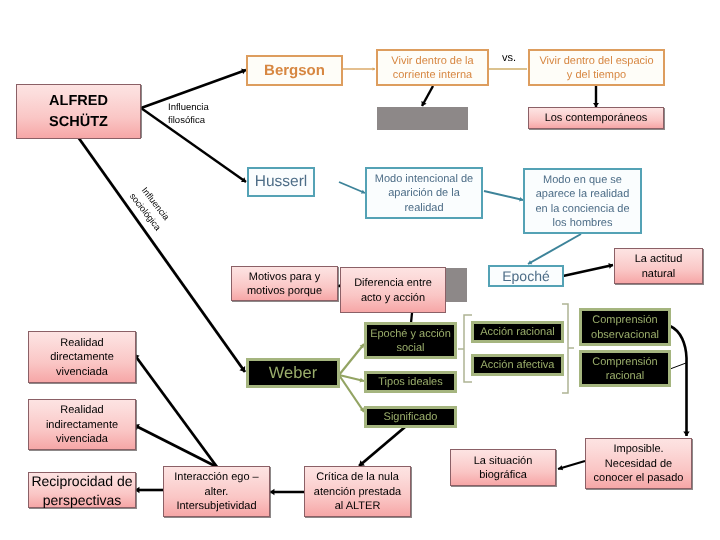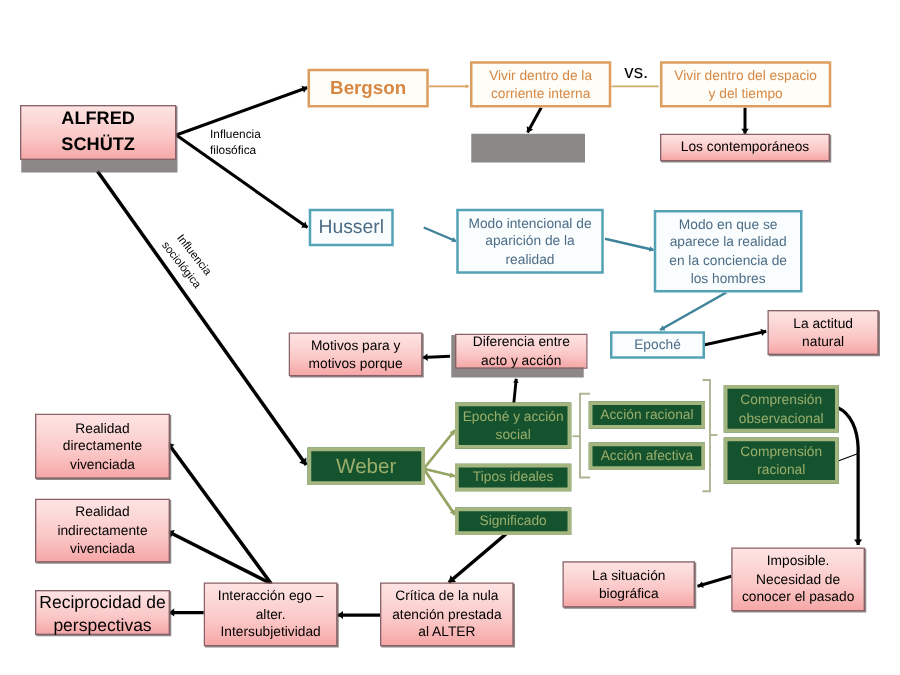--- a/index.html
+++ b/index.html
@@ -16,21 +16,21 @@
   .node .lbl{display:block;width:100%;line-height:1.32;white-space:pre-line;margin-top:1.2px;}
 
   .pink{
     border:1px solid #8b6066;
     background:linear-gradient(to bottom,#fde3e2 0%,#fcdcdb 18%,#fac6c5 62%,#f7adad 92%,#f6a7a7 100%);
     color:#000;
   }
   .shadow{position:absolute;background:rgba(92,86,85,.70);z-index:1;}
   .orange{ border:2.5px solid #dd9d5e; background:#fefdf8; color:#d78742; }
   .teal{   border:2.8px solid #54a2b5; background:#fafdfe; color:#4d6d87; }
-  .olive{  border:3px solid #a5b57f; background:#14532d; color:#9aad6b; }
+  .olive{  border:3px solid #a5b57f; background:#000000; color:#9aad6b; }
 
   .freetext{position:absolute;z-index:3;color:#000;white-space:pre-line;line-height:1.2;}
 </style>
 </head>
 <body>
 
 <div id="stage">
   <svg class="layer" id="edges" viewBox="0 0 720 540">
     <g>
       <path d="M141,108 L246,70" fill="none" stroke="#000000" stroke-width="2.4" stroke-linecap="butt" stroke-linejoin="miter"></path>
@@ -141,21 +141,21 @@
   <div class="shadow" style="left:615.2px;top:249.2px;width:89px;height:36px"></div>
   <div class="shadow" style="left:232.2px;top:267.2px;width:107px;height:35px"></div>
   <div class="shadow" style="left:361.2px;top:268.2px;width:106px;height:34px"></div>
   <div class="shadow" style="left:29.2px;top:332.2px;width:108px;height:52px"></div>
   <div class="shadow" style="left:29.2px;top:400.2px;width:108px;height:51px"></div>
   <div class="shadow" style="left:29.2px;top:473.2px;width:108px;height:36px"></div>
   <div class="shadow" style="left:164.2px;top:467.2px;width:107px;height:51px"></div>
   <div class="shadow" style="left:305.2px;top:467.2px;width:107px;height:51px"></div>
   <div class="shadow" style="left:451.2px;top:450.2px;width:106px;height:37px"></div>
   <div class="shadow" style="left:586.2px;top:439.2px;width:107px;height:51px"></div>
-  <div class="node pink" style="left:16px;top:84px;width:125px;height:44px">
+  <div class="node pink" style="left:16px;top:84px;width:125px;height:55px">
     <span class="lbl" style="font-size:14.5px;font-weight:bold;line-height:21px;margin-top:0px;">ALFRED
 SCHÜTZ</span>
   </div>
   <div class="node orange" style="left:246px;top:55px;width:97px;height:31px">
     <span class="lbl" style="font-size:15px;font-weight:bold;">Bergson</span>
   </div>
   <div class="node orange" style="left:376px;top:49px;width:113px;height:37px">
     <span class="lbl" style="font-size:11px;font-weight:normal;">Vivir dentro de la
 corriente interna</span>
   </div>
@@ -174,31 +174,31 @@
 aparición de la
 realidad</span>
   </div>
   <div class="node teal" style="left:523px;top:168px;width:119px;height:66px">
     <span class="lbl" style="font-size:11px;font-weight:normal;">Modo en que se
 aparece la realidad
 en la conciencia de
 los hombres</span>
   </div>
   <div class="node teal" style="left:488px;top:265px;width:76px;height:22px">
-    <span class="lbl" style="font-size:11px;font-weight:normal;">Epoché</span>
+    <span class="lbl" style="font-size:14px;font-weight:normal;">Epoché</span>
   </div>
   <div class="node pink" style="left:614px;top:248px;width:89px;height:36px">
     <span class="lbl" style="font-size:11px;font-weight:normal;">La actitud
 natural</span>
   </div>
   <div class="node pink" style="left:231px;top:266px;width:107px;height:35px">
     <span class="lbl" style="font-size:11px;font-weight:normal;">Motivos para y
 motivos porque</span>
   </div>
-  <div class="node pink" style="left:364px;top:267px;width:106px;height:28px">
+  <div class="node pink" style="left:340px;top:267px;width:106px;height:46px">
     <span class="lbl" style="font-size:11px;font-weight:normal;">Diferencia entre
 acto y acción</span>
   </div>
   <div class="node olive" style="left:246px;top:358px;width:94px;height:30px">
     <span class="lbl" style="font-size:16.5px;font-weight:normal;">Weber</span>
   </div>
   <div class="node olive" style="left:364px;top:322px;width:93px;height:37px">
     <span class="lbl" style="font-size:11px;font-weight:normal;">Epoché y acción
 social</span>
   </div>
@@ -252,14 +252,14 @@
   </div>
   <div class="node pink" style="left:585px;top:438px;width:107px;height:51px">
     <span class="lbl" style="font-size:11px;font-weight:normal;">Imposible.
 Necesidad de
 conocer el pasado</span>
   </div>
   <div class="freetext" style="left:168px;top:102px;font-size:9.5px;line-height:12.5px;text-align:left;">Influencia
 filosófica</div>
   <div class="freetext" style="left:150px;top:208px;font-size:9px;line-height:13px;text-align:center;transform:translate(-50%,-50%) rotate(52deg);">Influencia
 sociológica</div>
-  <div class="freetext" style="left:509px;top:58px;font-size:15px;line-height:11px;transform:translate(-50%,-50%) rotate(0deg);">vs.</div>
+  <div class="freetext" style="left:509px;top:58px;font-size:11px;line-height:11px;transform:translate(-50%,-50%) rotate(0deg);">vs.</div>
 </div>
 
 </body></html>

